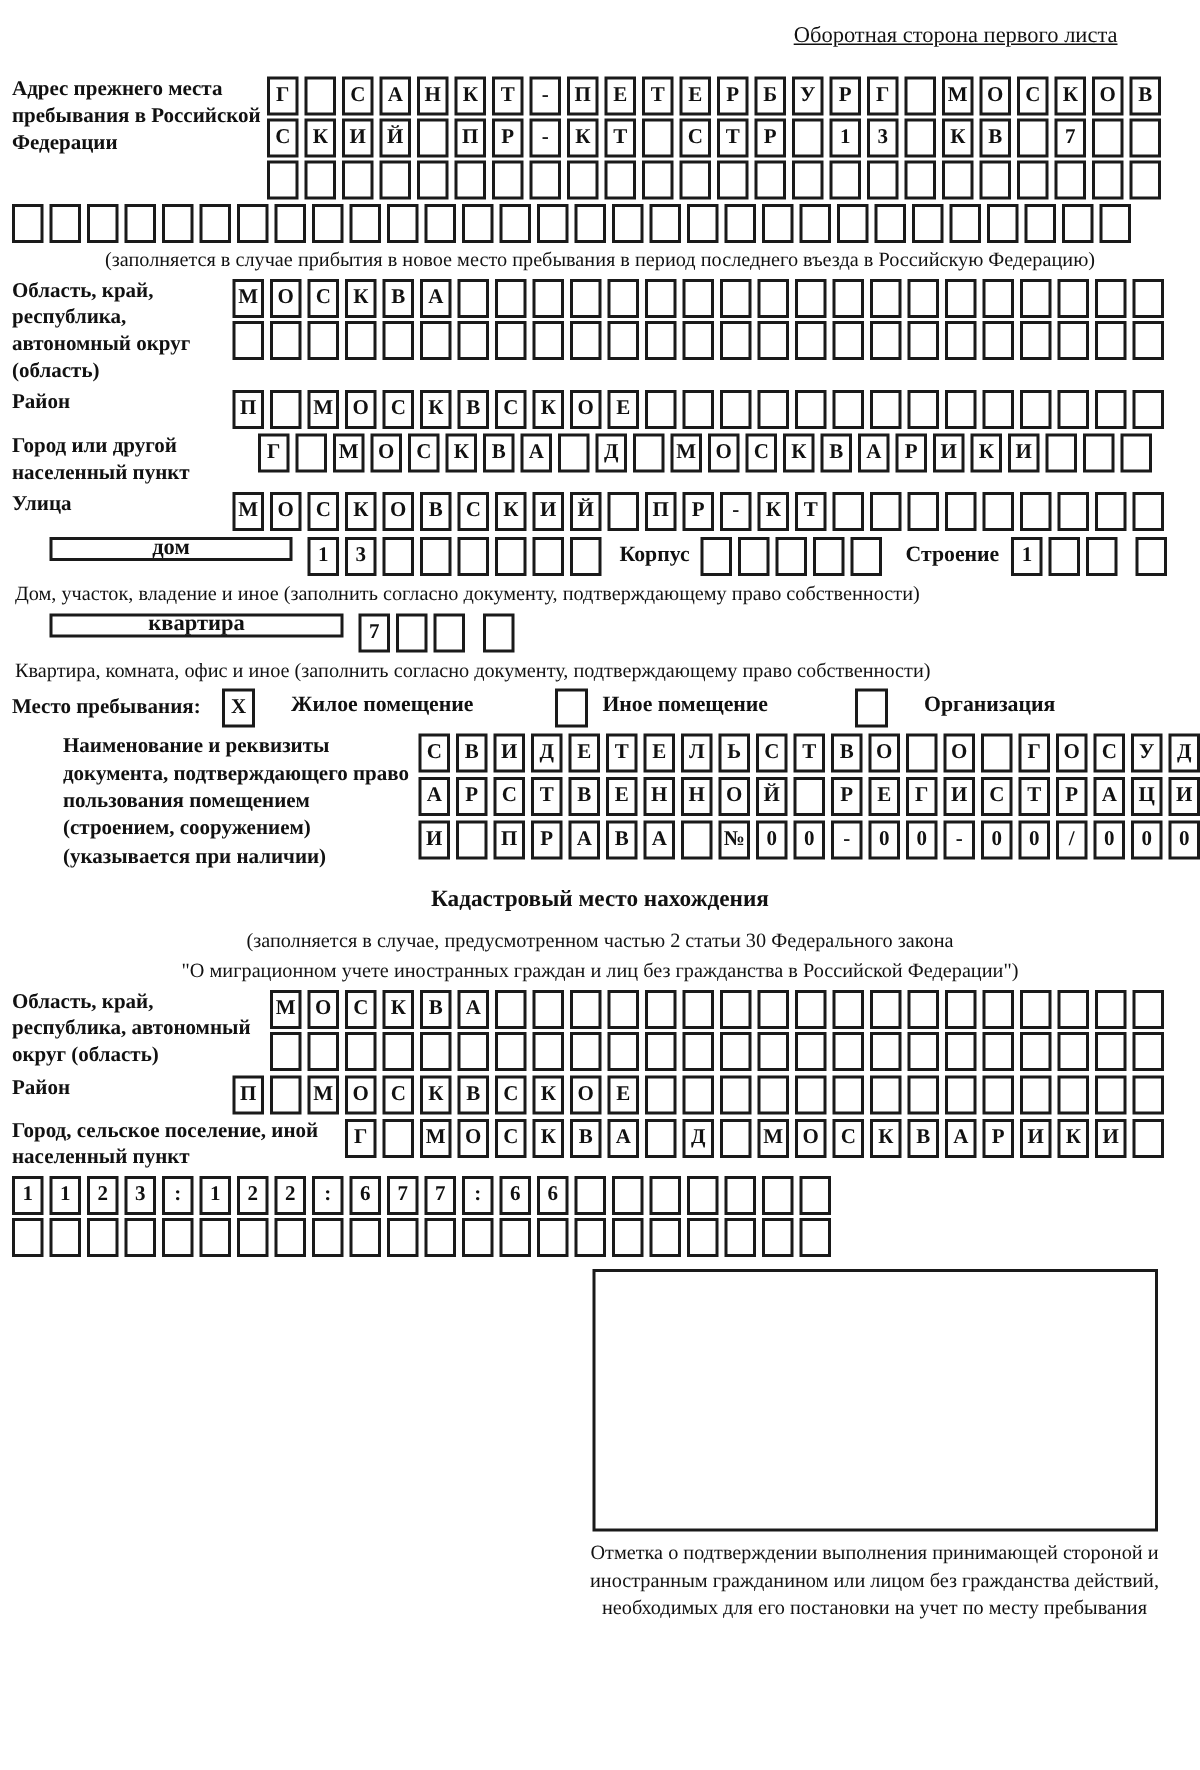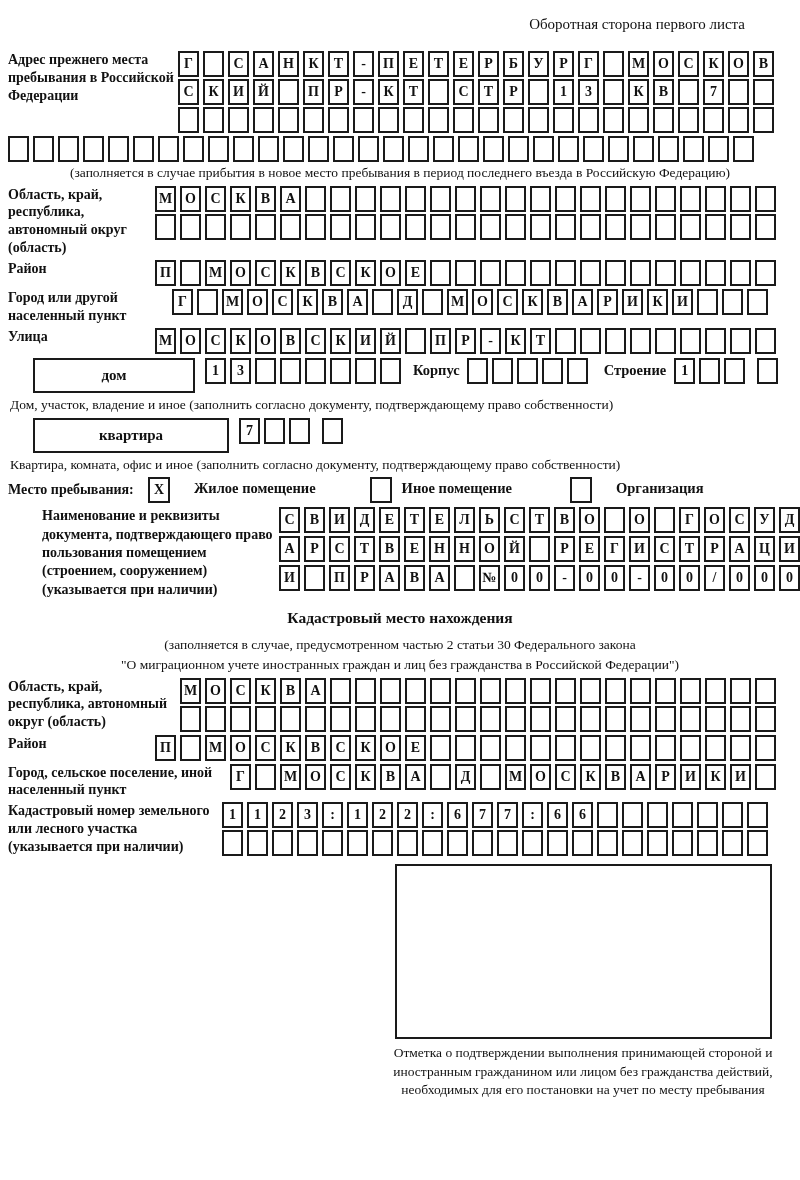--- a/index.html
+++ b/index.html
@@ -1,36 +1,36 @@
 <!DOCTYPE html>
 <html><head>
 <meta charset="utf-8">
 <style>
   html,body { margin:0; padding:0; background:#fff; }
   .page {
     position:relative; width:800px; height:1180px; box-sizing:border-box;
     padding:14px 8px 0 8px; overflow:hidden; background:#fff; color:#111;
     font-family:"Liberation Serif","DejaVu Serif",serif;
   }
-  .corner { text-align:right; font-size:15px; margin:2px 47px 18px 0; }
+  .corner { text-align:right; font-size:15px; margin:2px 47px 18px 0;text-decoration:underline; }
   .row { display:flex; align-items:flex-start; margin-bottom:3px;font-weight:bold; }
   .rowlabel { font-size:14px; line-height:1.28; flex:0 0 auto; }
   .cells { display:flex; gap:4px; flex:0 0 auto; }
   .cells .cell {
     box-sizing:border-box; flex:0 0 auto; width:21px; height:26px;
     border:2px solid #1a1a1a; display:flex; align-items:center; justify-content:center;
     font-size:14px; line-height:1; background:#fff;
   }
   .stack { display:flex; flex-direction:column; gap:2px; }
   .gap-last > .cell:last-child { margin-left:8px; }
   .note { font-size:13.5px; text-align:center; line-height:1.3; margin:2px 0 4px 0; }
   .note-left { font-size:13.5px; text-align:left; margin:1px 0 4px 2px; line-height:1.3; }
   .title { font-weight:bold; text-align:center; font-size:15.5px; margin:7px 0 9px 0; }
   .longbox {
-    box-sizing:border-box; border:2px solid #1a1a1a; height:35px;
+    box-sizing:border-box; border:2px solid #1a1a1a; height:16px;
     display:flex; align-items:center; justify-content:center; font-size:15px; background:#fff;
   }
   .inline-label { font-size:14.5px; padding-top:4px; }
   .checkbox {
     box-sizing:border-box; width:22px; height:26px; border:2px solid #1a1a1a;
     display:flex; align-items:center; justify-content:center; font-size:14px; background:#fff;
   }
   .opt { font-size:14.5px; padding-top:3px; }
   .stampbox {
     box-sizing:border-box; width:377px; height:175px; border:2px solid #1a1a1a;
@@ -559,21 +559,20 @@
         <div class="cell">А</div>
         <div class="cell">Р</div>
         <div class="cell">И</div>
         <div class="cell">К</div>
         <div class="cell">И</div>
         <div class="cell"></div>
       </div>
   </div>
 
   <div class="row">
-    <div class="rowlabel" style="width:214px;">Кадастровый номер земельного или лесного участка (указывается при наличии)</div>
     <div class="stack">
       <div class="cells">
           <div class="cell">1</div>
           <div class="cell">1</div>
           <div class="cell">2</div>
           <div class="cell">3</div>
           <div class="cell">:</div>
           <div class="cell">1</div>
           <div class="cell">2</div>
           <div class="cell">2</div>

